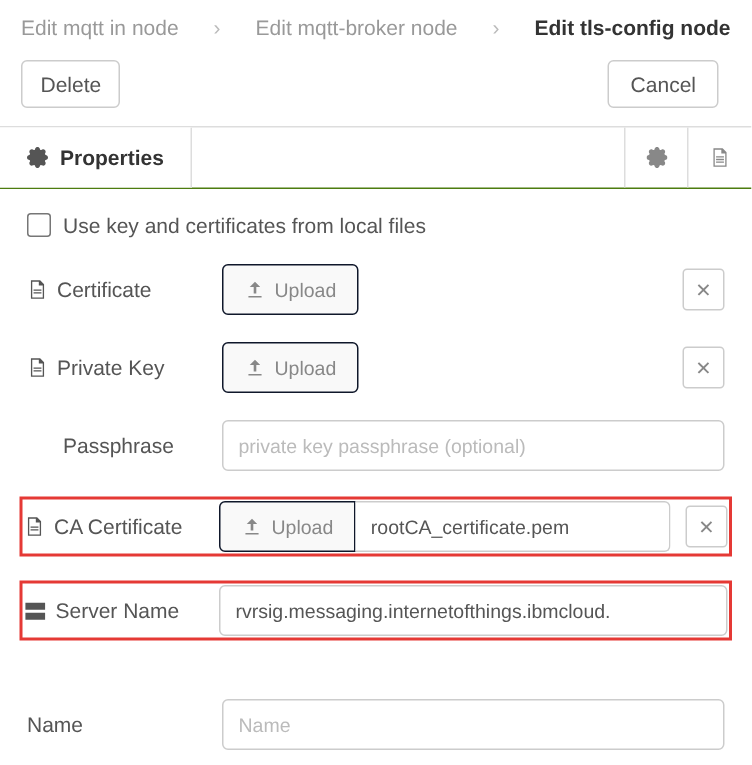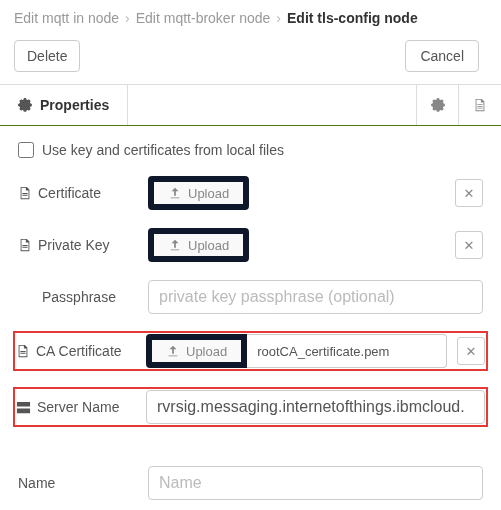--- a/index.html
+++ b/index.html
@@ -10,20 +10,21 @@
     background: #fff;
     width: 501px;
   }
   .breadcrumb {
     padding: 10px 14px 8px;
     font-size: 14px;
     color: #999;
     display: flex;
     gap: 6px;
     align-items: center;
+    justify-content: space-between;
   }
   .breadcrumb .sep { color: #bbb; }
   .breadcrumb .current { color: #333; font-weight: 600; }
   .action-bar {
     display: flex;
     padding: 6px 14px 12px;
     border-bottom: 1px solid #ddd;
     align-items: center;
   }
   .btn {
@@ -101,21 +102,21 @@
     gap: 6px;
     color: #555;
     flex-shrink: 0;
   }
   .label.indent { padding-left: 24px; }
   .upload-btn {
     display: inline-flex;
     align-items: center;
     gap: 6px;
     padding: 7px 14px;
-    border: 6px solid #0f172a;
+    border: 1px solid #0f172a;
     border-radius: 4px 0 0 4px;
     background: #f9f9f9;
     color: #888;
     font-size: 13px;
     cursor: pointer;
     height: 34px;
   }
   .upload-btn.solo { border-radius: 4px; }
   .filename-input {
     flex: 1;
@@ -141,21 +142,21 @@
     margin-left: 10px;
     font-size: 13px;
     flex-shrink: 0;
   }
   .text-input {
     flex: 1;
     height: 34px;
     border: 1px solid #ccc;
     border-radius: 4px;
     padding: 6px 10px;
-    font-size: 16px;
+    font-size: 13px;
     color: #555;
   }
   .text-input::placeholder { color: #bbb; }
   .hl-row {
     outline: 2px solid #e53935;
     outline-offset: -1px;
     padding: 2px;
     margin-left: -4px;
     margin-right: -4px;
   }

